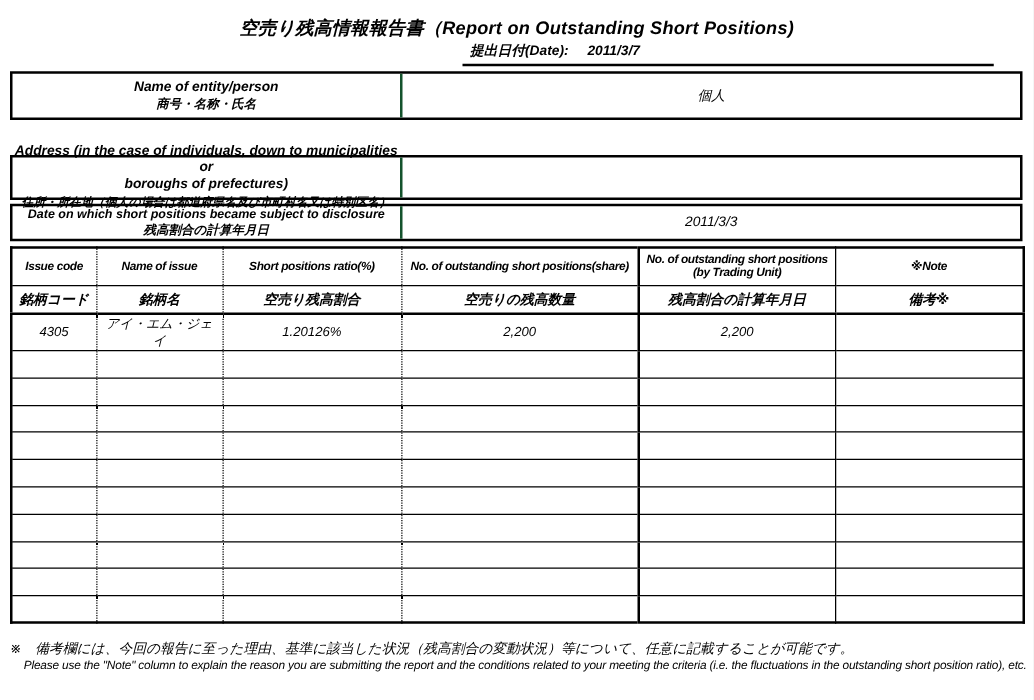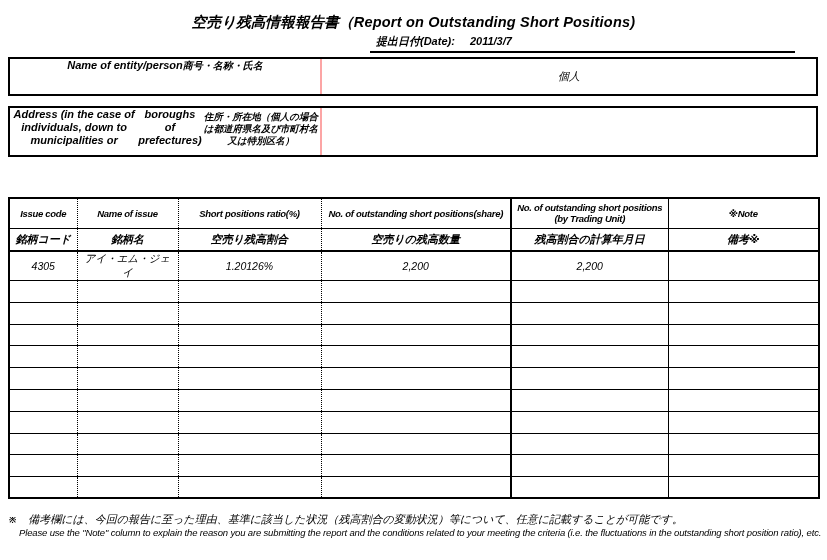--- a/index.html
+++ b/index.html
@@ -20,30 +20,30 @@
   }
   .date-line .lbl { margin-left:6px; }
   .date-line .val { margin-left:12px; }
 
   
   .info-box {
     position:absolute; left:8px; width:810px; box-sizing:border-box;
     border:2px solid #000; display:flex;
   }
   .info-label {
-    width:312px; box-sizing:border-box; border-right:2px solid #fca5a5;
-    display:flex; flex-direction:row; justify-content:center;
+    width:312px; box-sizing:border-box; border-right:2px solid #14532d;
+    display:flex; flex-direction:column; justify-content:center;
     text-align:center; font-weight:bold;
   }
   .info-value {
     flex:1; display:flex; align-items:center; justify-content:center;
     font-size:11px;
   }
   .box-entity { top:57px;  height:39px; }
-  .box-address{ top:106px; height:51px; }
+  .box-address{ top:124px; height:36px; }
   .box-date   { top:163px; height:30px; }
   .lbl-en  { font-size:11px;  line-height:13px; }
   .lbl-en-sm { font-size:10px; line-height:12px; }
   .lbl-ja  { font-size:10px;  line-height:13px; }
   .lbl-ja-sm { font-size:9.5px; line-height:12px; margin-top:3px; }
 
   
   .main-table {
     position:absolute; top:197px; left:8px; width:810px;
     border-collapse:collapse; table-layout:fixed;
@@ -97,20 +97,27 @@
 
   <div class="info-box box-address">
     <div class="info-label">
       <div class="lbl-en">Address (in the case of individuals, down to municipalities or</div>
       <div class="lbl-en">boroughs of prefectures)</div>
       <div class="lbl-ja-sm">住所・所在地（個人の場合は都道府県名及び市町村名又は特別区名）</div>
     </div>
     <div class="info-value"></div>
   </div>
 
+  <div class="info-box box-date">
+    <div class="info-label">
+      <div class="lbl-en-sm">Date on which short positions became subject to disclosure</div>
+      <div class="lbl-ja">残高割合の計算年月日</div>
+    </div>
+    <div class="info-value">2011/3/3</div>
+  </div>
 
   <table class="main-table">
     <colgroup>
       <col style="width:68px">
         <col style="width:101px">
         <col style="width:143px">
       <col style="width:190px">
         <col style="width:157px">
         <col style="width:151px">
     </colgroup>

